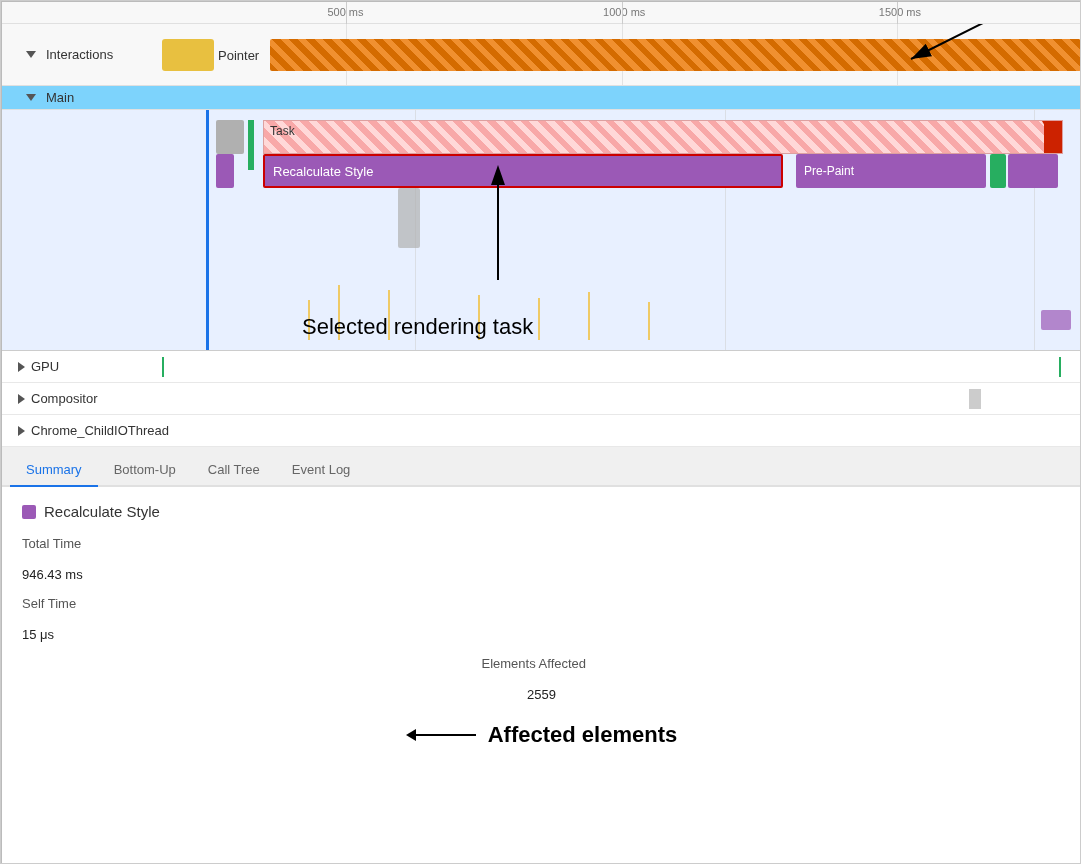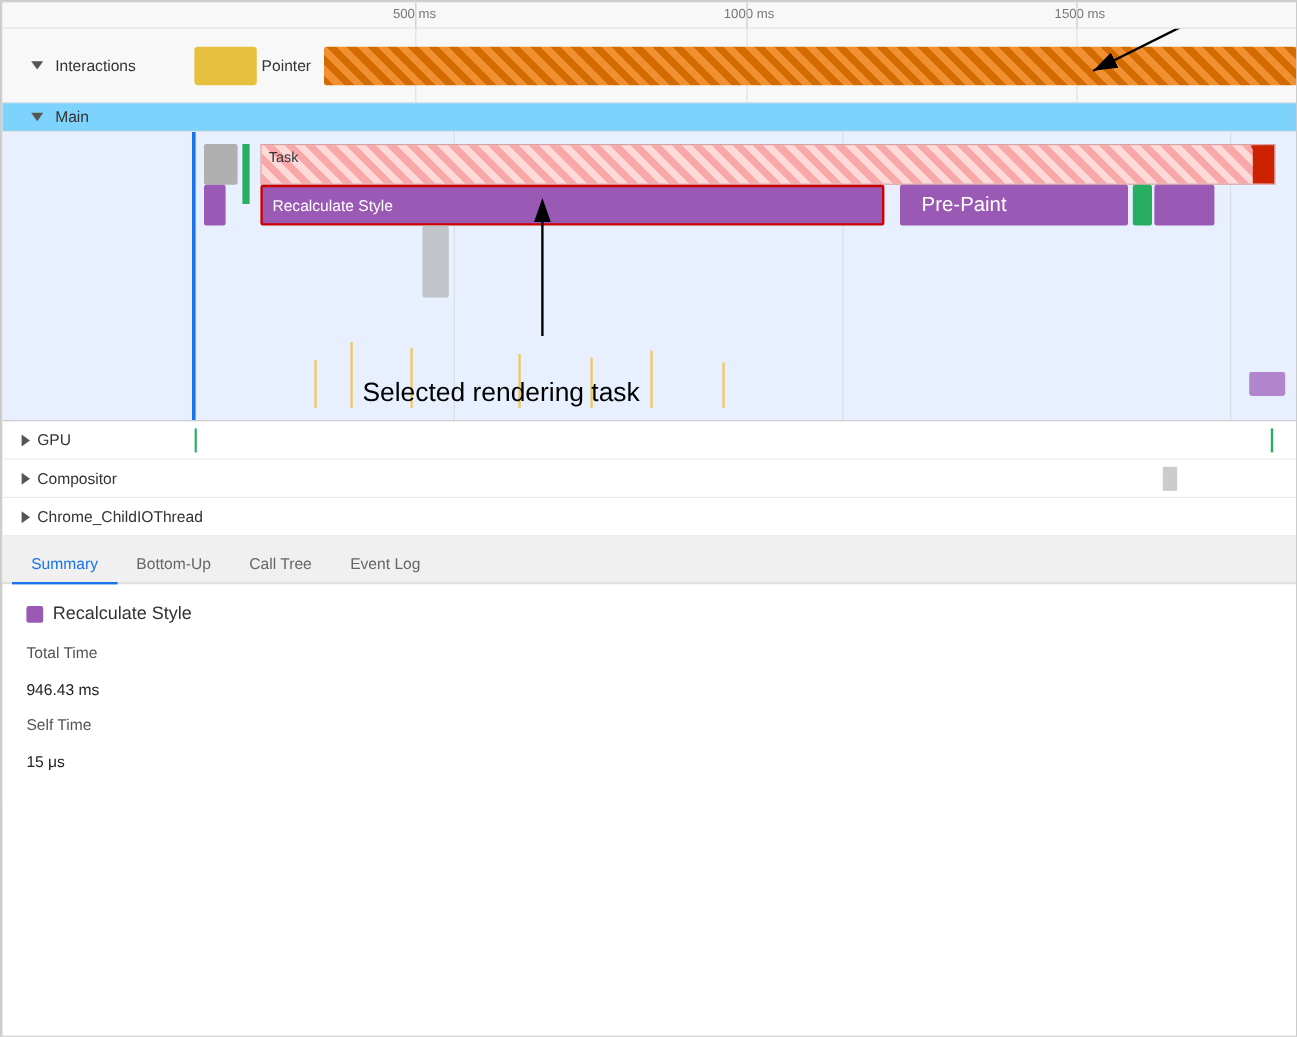--- a/index.html
+++ b/index.html
@@ -294,21 +294,21 @@
 
   <div style="position:relative; background:#e8f0ff; border-bottom:1px solid #ccc;">
 
     <div style="display:flex; align-items:center; height:24px; background:#7dd3fc; border-bottom:1px solid #e0e0e0;">
       <div class="row-label">
         <span class="triangle-down"></span>
         <span>Main</span>
       </div>
     </div>
 
-    <div style="position:relative; height:240px; overflow:hidden;">
+    <div style="position:relative; height:240px; overflow:hidden;margin-left:46px;">
 
       <div style="position:absolute; left:158px; top:0; bottom:0; width:3px; background:#1a73e8; z-index:5;"></div>
 
       <div style="position:absolute; left:calc(160px + 20%); top:0; bottom:0; width:1px; background:#ccc; opacity:0.5;"></div>
       <div style="position:absolute; left:calc(160px + 50%); top:0; bottom:0; width:1px; background:#ccc; opacity:0.5;"></div>
       <div style="position:absolute; left:calc(160px + 80%); top:0; bottom:0; width:1px; background:#ccc; opacity:0.5;"></div>
 
       <div style="position:absolute; top:10px; left:168px; width:28px; height:34px; background:#b0b0b0; border-radius:2px;"></div>
 
       <div style="position:absolute; top:44px; left:168px; width:18px; height:34px; background:#9b59b6; border-radius:2px;"></div>
@@ -325,21 +325,21 @@
       </div>
 
       <div style="position:absolute; top:44px; left:215px; width:520px; height:34px;
         background:#9b59b6; border:2.5px solid #cc0000; border-radius:2px;
         display:flex; align-items:center; padding-left:8px; color:#fff; font-size:13px; font-weight:500;">
         <span>Recalculate Style</span>
       </div>
 
       <div style="position:absolute; top:44px; left:748px; width:190px; height:34px;
         background:#9b59b6; border-radius:2px;
-        display:flex; align-items:center; padding-left:18px; color:#fff; font-size:17px;">
+        display:flex; align-items:center; padding-left:8px; color:#fff; font-size:12px;">
         <span>Pre-Paint</span>
       </div>
 
       <div style="position:absolute; top:44px; left:942px; width:16px; height:34px; background:#27ae60; border-radius:2px;"></div>
 
       <div style="position:absolute; top:44px; left:960px; width:50px; height:34px; background:#9b59b6; border-radius:2px;"></div>
 
       <div style="position:absolute; top:78px; left:350px; width:22px; height:60px; background:#b0b0b0; border-radius:2px; opacity:0.7;"></div>
 
       <div style="position:absolute; bottom:10px; left:340px; width:2px; height:50px; background:#f0c040; opacity:0.8;"></div>
@@ -412,15 +412,27 @@
     <div class="summary-row">
       <span class="summary-key">Total Time</span>
       <span class="summary-value">946.43 ms</span>
     </div>
 
     <div class="summary-row">
       <span class="summary-key">Self Time</span>
       <span class="summary-value">15 μs</span>
     </div>
 
+    <div class="summary-row" style="align-items:center;">
+      <span class="summary-key">Elements Affected</span>
+      <span class="summary-value">2559</span>
+
+      <div class="affected-annotation">
+        <div class="arrow-left">
+          <div class="arrow-head-left"></div>
+          <div class="arrow-line"></div>
+        </div>
+        <span class="arrow-annotation-text">Affected elements</span>
+      </div>
+    </div>
   </div>
 
 </div>
 
 </body></html>

